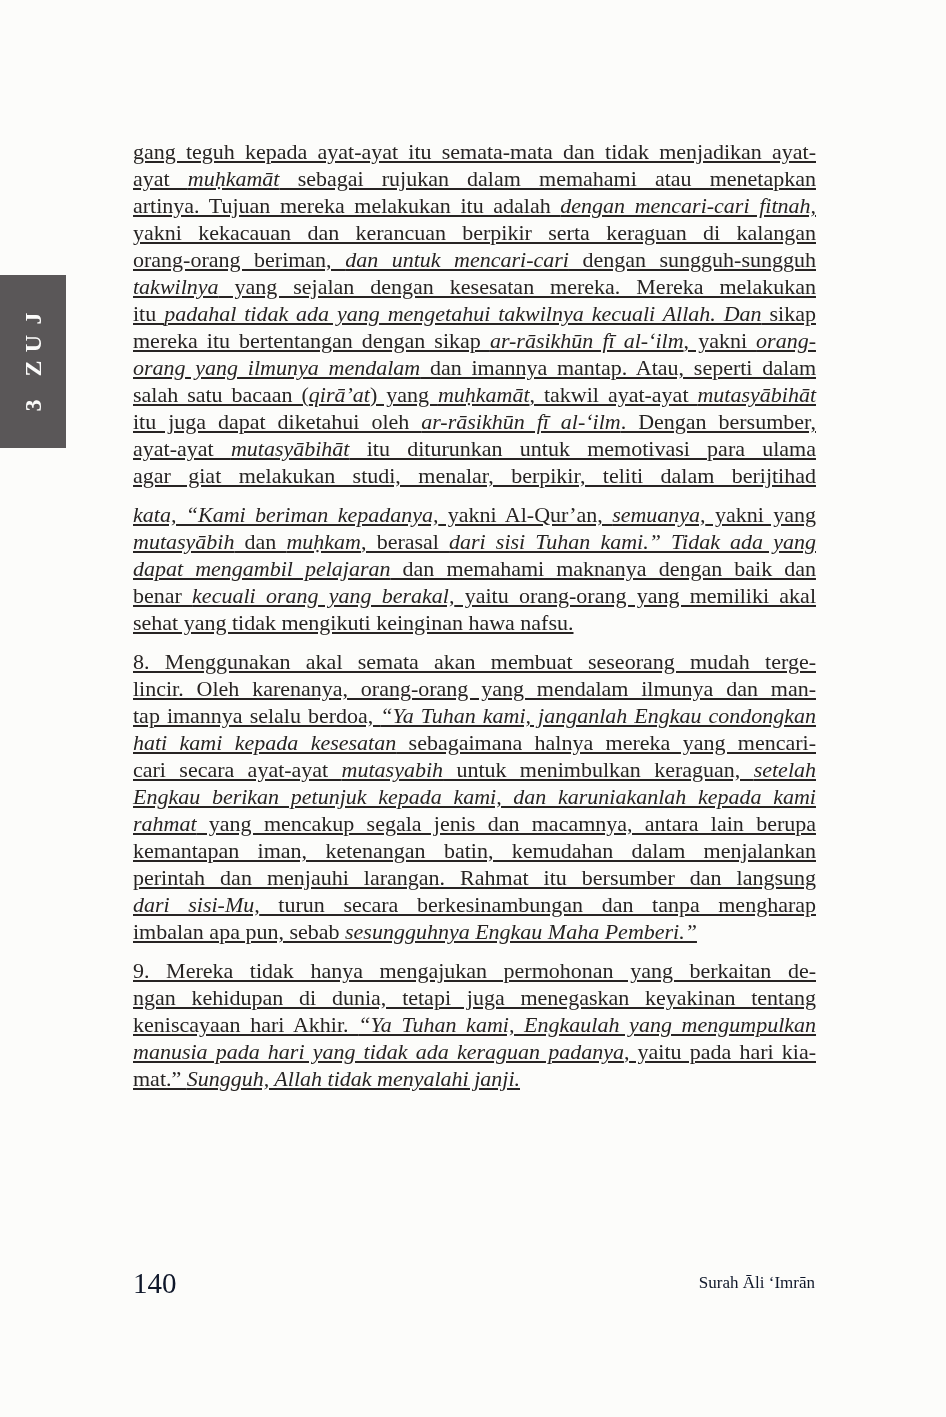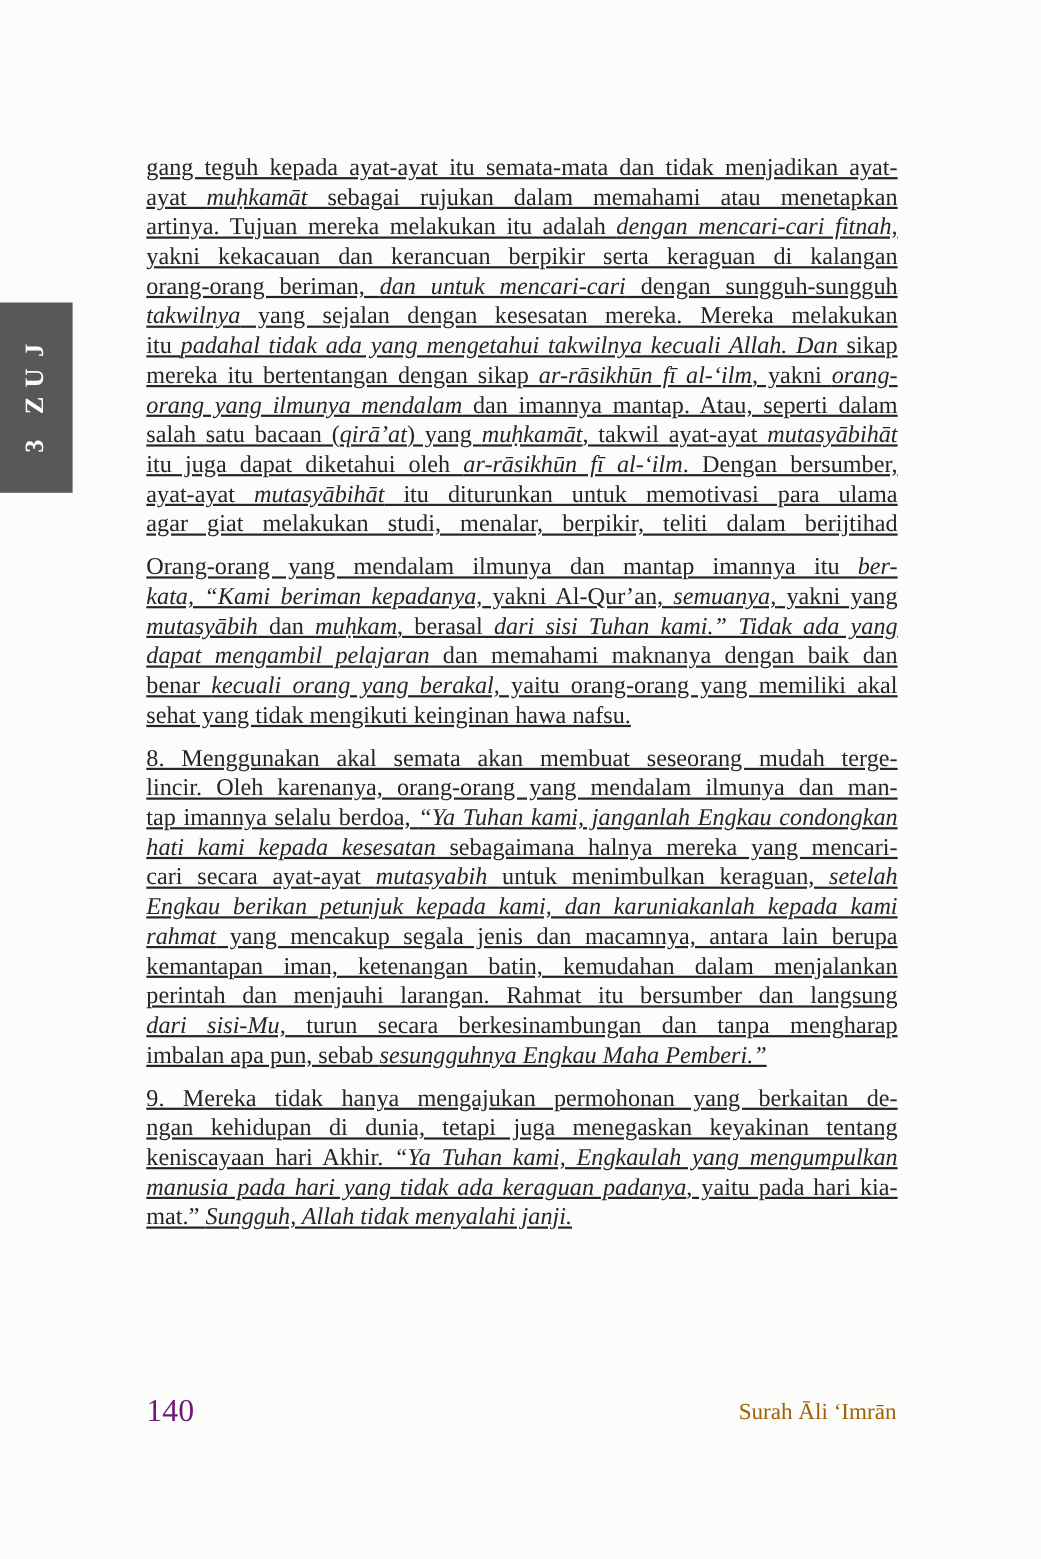--- a/index.html
+++ b/index.html
@@ -38,25 +38,25 @@
     height:27px;
   }
   .line.last{
     -moz-text-align-last:left;
     text-align-last:left;
   }
   .it{font-style:italic;}
   
   .page-number{
     position:absolute;left:133px;top:1267px;
-    font-size:29px;line-height:32px;color:#701a75;
+    font-size:29px;line-height:32px;color:#0f172a;
   }
   .running-title{
     position:absolute;right:131px;top:1272px;
-    font-size:21px;line-height:22px;color:#a16207;
+    font-size:17px;line-height:22px;color:#0f172a;
   }
 </style>
 </head>
 <body>
 
 <div class="page" style="background: rgb(252, 252, 250); color: rgb(39, 36, 35);">
   <div class="juz-tab" id="juz-tab" style="background: rgb(90, 87, 88);">
       <div class="vchar" style="color: rgb(251, 251, 250);">J</div>
       <div class="vchar" style="color: rgb(251, 251, 250);">U</div>
       <div class="vchar" style="color: rgb(251, 251, 250);">Z</div>
@@ -73,21 +73,20 @@
         <div class="line"><span class="it">takwilnya</span><span> yang sejalan dengan kesesatan mereka. Mereka melakukan</span></div>
         <div class="line"><span>itu </span><span class="it">padahal tidak ada yang mengetahui takwilnya kecuali Allah. Dan</span><span> sikap</span></div>
         <div class="line"><span>mereka itu bertentangan dengan sikap </span><span class="it">ar-rāsikhūn fī al-‘ilm</span><span>, yakni </span><span class="it">orang-</span></div>
         <div class="line"><span class="it">orang yang ilmunya mendalam</span><span> dan imannya mantap. Atau, seperti dalam</span></div>
         <div class="line"><span>salah satu bacaan (</span><span class="it">qirā’at</span><span>) yang </span><span class="it">muḥkamāt</span><span>, takwil ayat-ayat </span><span class="it">mutasyābihāt</span></div>
         <div class="line"><span>itu juga dapat diketahui oleh </span><span class="it">ar-rāsikhūn fī al-‘ilm</span><span>. Dengan bersumber,</span></div>
         <div class="line"><span>ayat-ayat </span><span class="it">mutasyābihāt</span><span> itu diturunkan untuk memotivasi para ulama</span></div>
         <div class="line"><span>agar giat melakukan studi, menalar, berpikir, teliti dalam berijtihad</span></div>
       </div>
       <div class="para">
-        <div class="line"><span>Orang-orang yang mendalam ilmunya dan mantap imannya itu </span><span class="it">ber-</span></div>
         <div class="line"><span class="it">kata, “Kami beriman kepadanya,</span><span> yakni Al-Qur’an, </span><span class="it">semuanya,</span><span> yakni yang</span></div>
         <div class="line"><span class="it">mutasyābih</span><span> dan </span><span class="it">muḥkam</span><span>, berasal </span><span class="it">dari sisi Tuhan kami.” Tidak ada yang</span></div>
         <div class="line"><span class="it">dapat mengambil pelajaran</span><span> dan memahami maknanya dengan baik dan</span></div>
         <div class="line"><span>benar </span><span class="it">kecuali orang yang berakal,</span><span> yaitu orang-orang yang memiliki akal</span></div>
         <div class="line last"><span>sehat yang tidak mengikuti keinginan hawa nafsu.</span></div>
       </div>
       <div class="para">
         <div class="line"><span>8. Menggunakan akal semata akan membuat seseorang mudah terge-</span></div>
         <div class="line"><span>lincir. Oleh karenanya, orang-orang yang mendalam ilmunya dan man-</span></div>
         <div class="line"><span>tap imannya selalu berdoa, </span><span class="it">“Ya Tuhan kami, janganlah Engkau condongkan</span></div>

